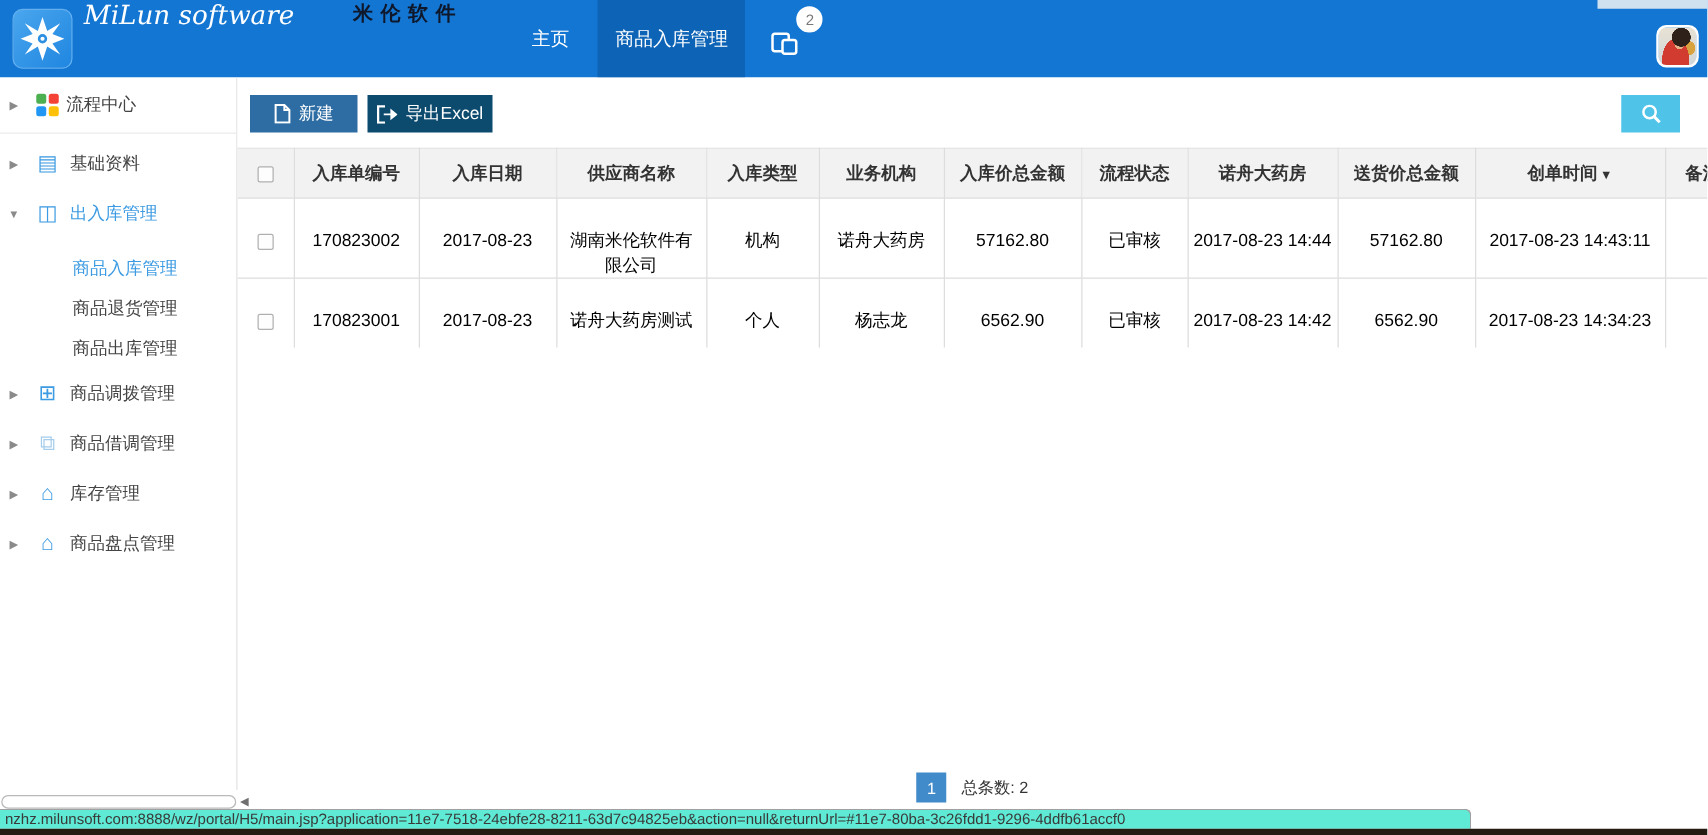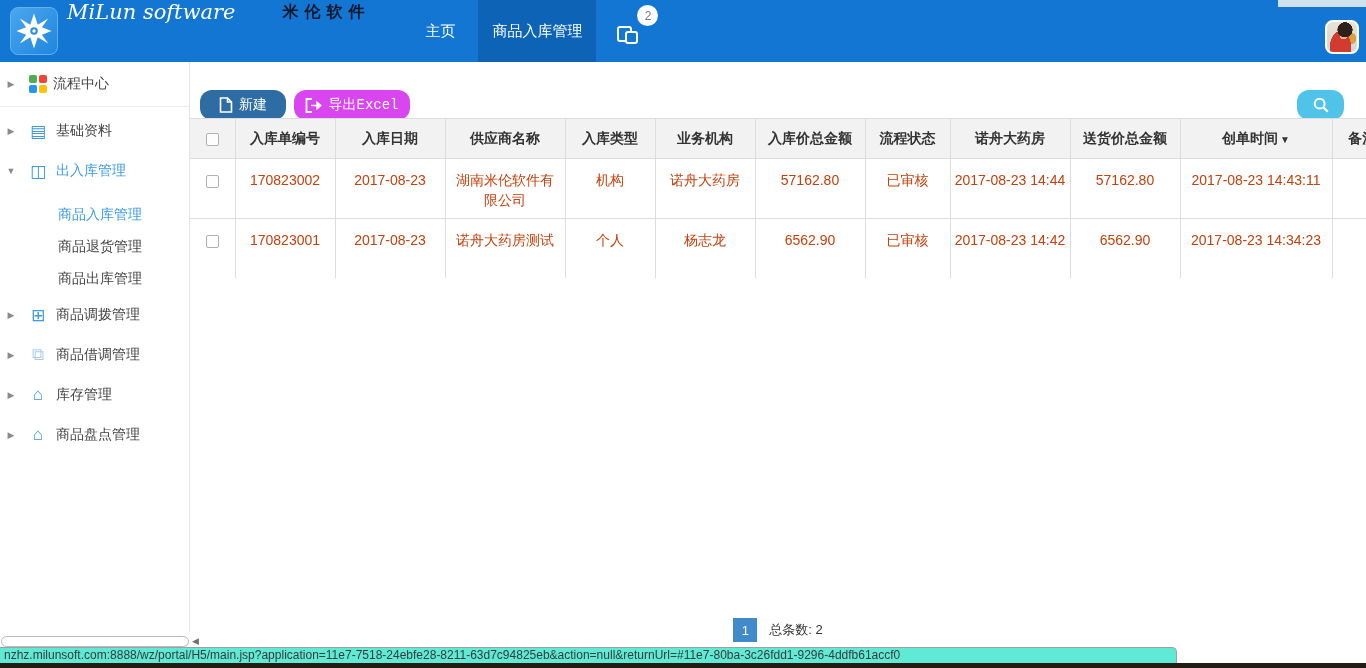--- a/index.html
+++ b/index.html
@@ -38,32 +38,32 @@
   .side-divider { border-bottom:1px solid #ececec; margin:2px 0 4px 0; }
   .platform-label { height:30px; line-height:30px; padding-left:10px; font-size:15px; color:#333; margin-top:6px; }
   .side-sub { height:32px; display:flex; align-items:center; padding-left:52px; cursor:pointer; }
   .side-sub.first { margin-top:8px; }
   .grid-icon { width:18px; height:18px; margin-left:7px; display:grid; grid-template-columns:8px 8px; grid-template-rows:8px 8px; gap:2px; flex:none; }
   .grid-icon span { border-radius:2px; }
   .g1{background:#4caf50;} .g2{background:#f44336;} .g3{background:#2196f3;} .g4{background:#ffc107;}
 
   
   .toolbar { position:absolute; left:190px; top:62px; right:0; height:56px; background:#fff; }
-  .btn { position:absolute; top:28px; height:30px; border-radius:12px; color:#fff; font-size:14px; display:flex; align-items:center; justify-content:center; cursor:pointer; border:none;font-family:Liberation Mono, monospace; }
+  .btn { position:absolute; top:14px; height:30px; border-radius:0; color:#fff; font-size:14px; display:flex; align-items:center; justify-content:center; cursor:pointer; border:none; }
   .btn-new { left:10px; width:86px; background:#2e6da4; }
-  .btn-export { left:104px; width:116px; background:#d946ef;align-items:center; }
+  .btn-export { left:104px; width:100px; background:#0c4a6e;align-items:center; }
   .btn-search { right:22px; width:47px; background:#50c3e9; }
   .btn svg { margin-right:6px; }
 
   
   .table-wrap { position:absolute; left:190px; top:118px; right:0; height:160px; overflow:hidden; }
   table { border-collapse:collapse; table-layout:fixed; width:1202px; font-size:14px; }
   th, td { border-right:1px solid #ddd; border-bottom:1px solid #ddd; text-align:center; overflow:hidden; }
   th { background:#f2f2f2; height:40px; font-weight:600; color:#333; border-top:1px solid #ddd; padding:0 4px; }
-  td { height:60px; vertical-align:top; padding:11px 4px 0 4px; color:#c2410c; word-break:break-all; line-height:20px; }
+  td { height:60px; vertical-align:top; padding:23px 4px 0 4px; color:#000000; word-break:break-all; line-height:20px; }
   th:last-child, td:last-child { border-right:none; }
   .cb { display:inline-block; width:13px; height:13px; border:1px solid #b0b0b0; border-radius:2px; background:#fdfdfd; vertical-align:middle; }
   .sort-caret { font-size:10px; color:#333; margin-left:2px; }
 
   
   .pagination { position:absolute; left:190px; right:0; top:618px; display:flex; align-items:center; justify-content:center; font-size:13px; color:#333; }
   .page-num { width:24px; height:24px; background:#428bca; color:#fff; display:flex; align-items:center; justify-content:center; margin-right:12px; font-size:13px; cursor:pointer; }
 
   
   .hscroll-thumb { position:absolute; left:1px; top:636px; width:188px; height:11px; background:#fff; border:1px solid #b9b9b9; border-radius:6px; }

